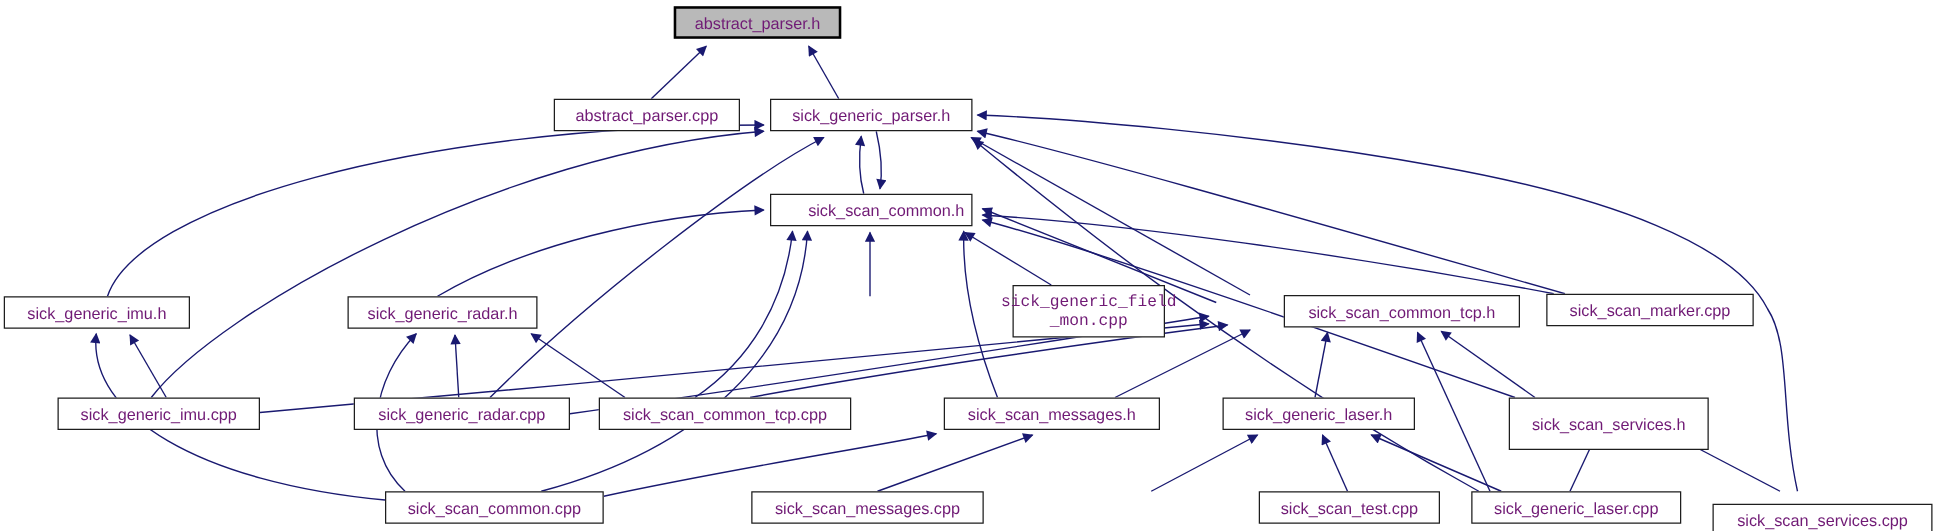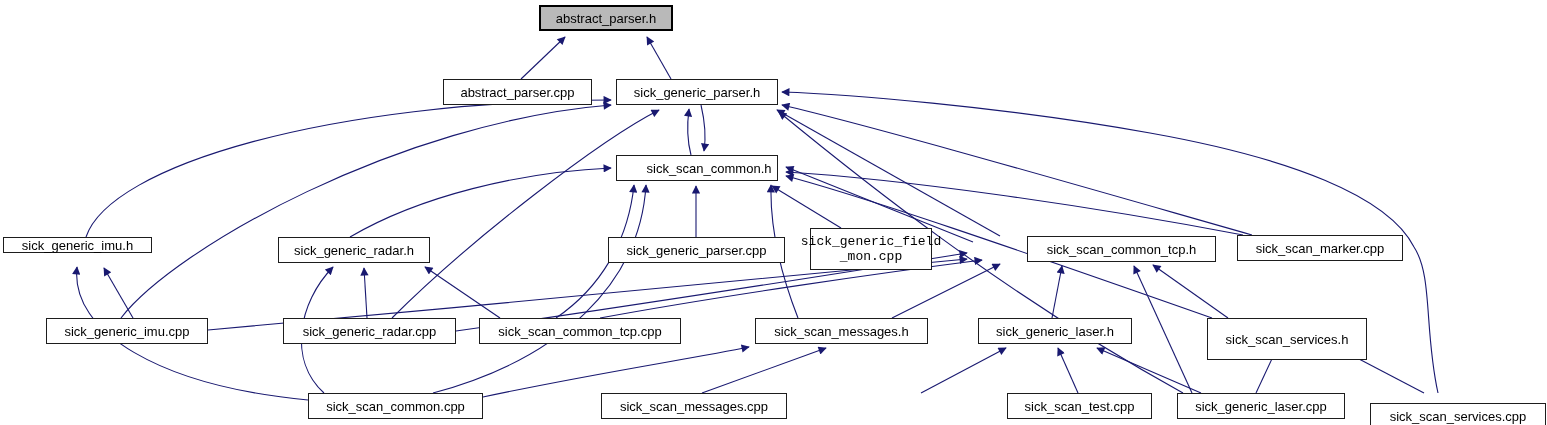--- a/index.html
+++ b/index.html
@@ -10,21 +10,21 @@
     font-family:"Liberation Sans","DejaVu Sans",sans-serif;
     overflow:hidden;
   }
   #edges{position:absolute;left:0;top:0;width:1547px;height:425px;}
   .node{
     position:absolute;
     display:flex;align-items:center;justify-content:center;
     box-sizing:border-box;
     border:1px solid #1d1d1d;
     background:#ffffff;
-    color:#000000;
+    color:#701a75;
     font-size:13px;line-height:15px;
     text-align:center;
     white-space:pre-line;
     cursor:pointer;
   }
   .node.root{
     background:#b9b9b9;
     border:2px solid #000000;
     cursor:default;
   }
@@ -79,23 +79,22 @@
     <path class="edge" marker-end="url(#arr)" d="M1228,318 L1153,265"></path>
     <path class="edge" marker-end="url(#arr)" d="M1212,318 C1010,247 862,196 786,176"></path>
     <path class="edge" marker-end="url(#arr)" d="M1424,393 L1338,348"></path>
     <path class="edge" marker-end="url(#arr)" d="M1438,393 C1424,330 1433,276 1414,247 C1388,196 1290,158 1150,133 C1000,106 842,94 782,92"></path>
   </svg>
 
   <div class="node root" style="left:539px;top:5px;width:134px;height:26px;">abstract_parser.h</div>
   <div class="node" style="left:443px;top:79px;width:149px;height:26px;">abstract_parser.cpp</div>
   <div class="node" style="left:616px;top:79px;width:162px;height:26px;">sick_generic_parser.h</div>
   <div class="node" style="left:616px;top:155px;width:162px;height:26px;padding-left:24px;">sick_scan_common.h</div>
-  <div class="node" style="left:3px;top:237px;width:149px;height:16px;">sick_generic_imu.h</div>
+  <div class="node" style="left:3px;top:237px;width:149px;height:26px;">sick_generic_imu.h</div>
   <div class="node" style="left:278px;top:237px;width:152px;height:26px;">sick_generic_radar.h</div>
-  <div class="node" style="left:608px;top:237px;width:177px;height:26px;">sick_generic_parser.cpp</div>
   <div class="node" style="left:810px;top:228px;width:122px;height:42px;font-family:Liberation Mono, monospace;">sick_generic_field
 _mon.cpp</div>
   <div class="node" style="left:1027px;top:236px;width:189px;height:26px;">sick_scan_common_tcp.h</div>
   <div class="node" style="left:1237px;top:235px;width:166px;height:26px;">sick_scan_marker.cpp</div>
   <div class="node" style="left:46px;top:318px;width:162px;height:26px;">sick_generic_imu.cpp</div>
   <div class="node" style="left:283px;top:318px;width:173px;height:26px;">sick_generic_radar.cpp</div>
   <div class="node" style="left:479px;top:318px;width:202px;height:26px;">sick_scan_common_tcp.cpp</div>
   <div class="node" style="left:755px;top:318px;width:173px;height:26px;">sick_scan_messages.h</div>
   <div class="node" style="left:978px;top:318px;width:154px;height:26px;">sick_generic_laser.h</div>
   <div class="node" style="left:1207px;top:318px;width:160px;height:42px;">sick_scan_services.h</div>

